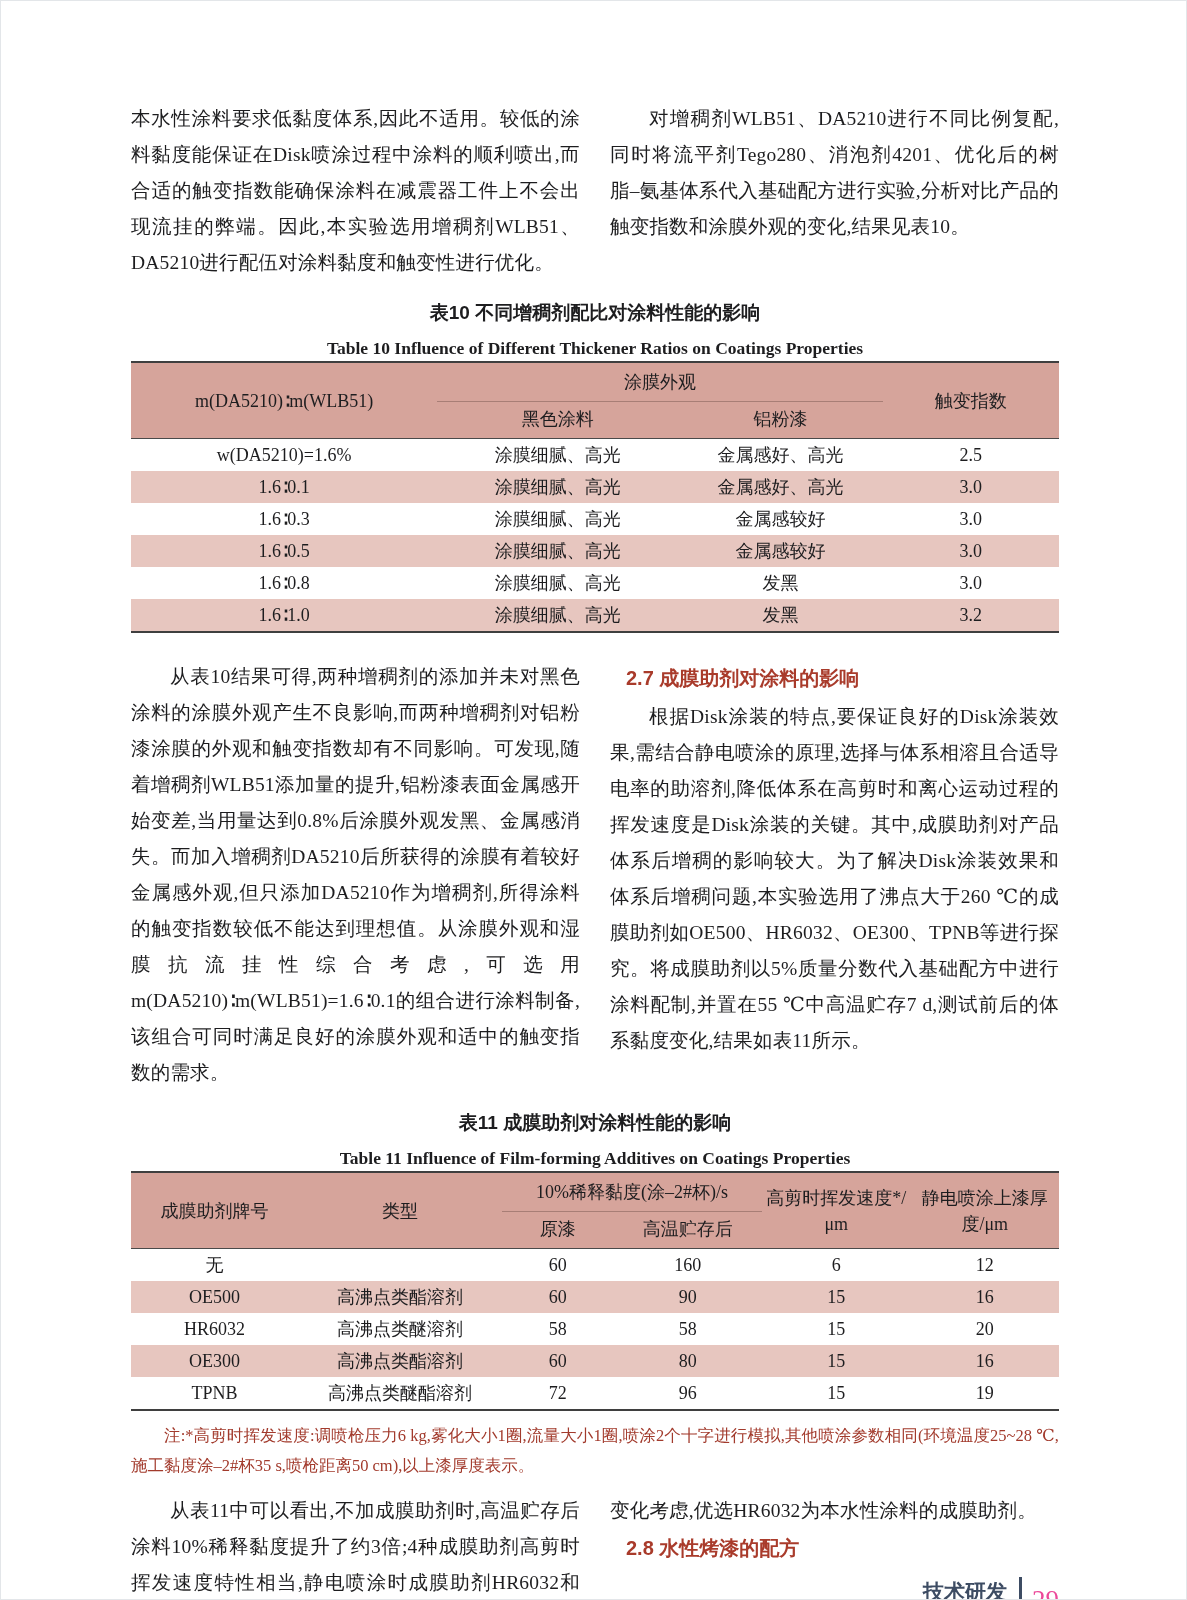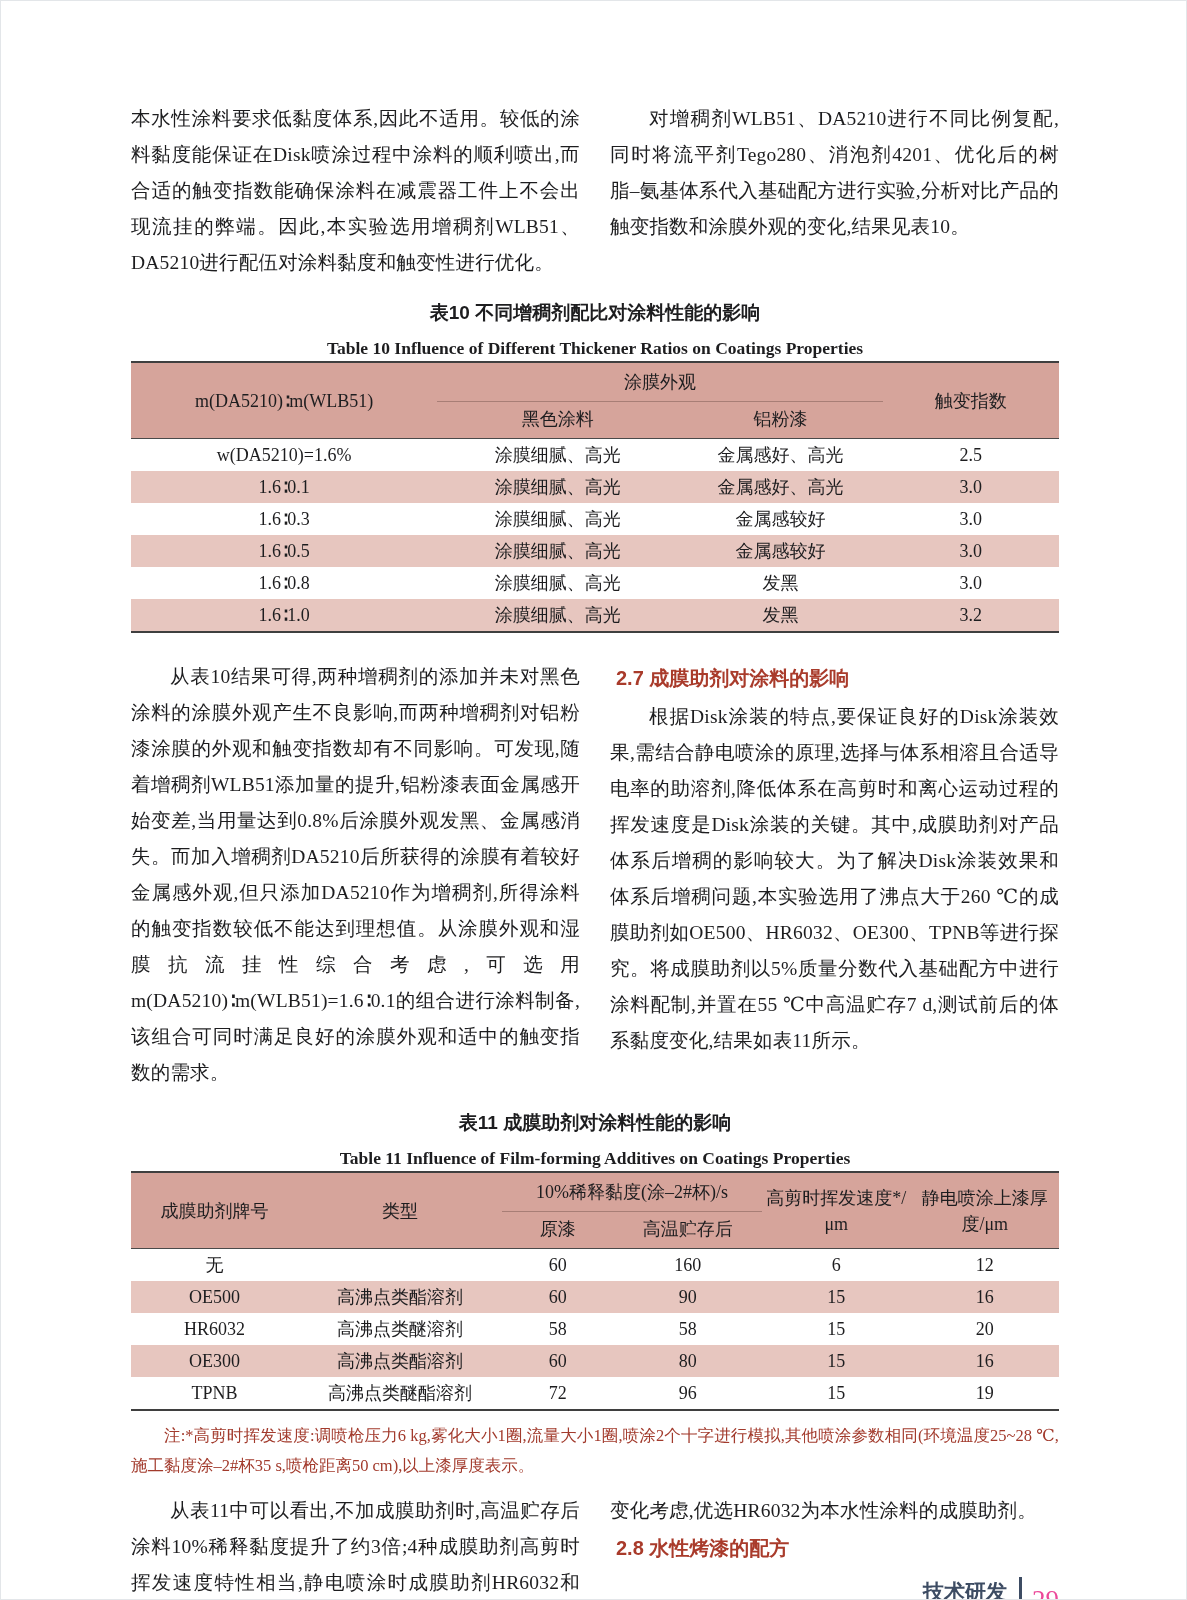--- a/index.html
+++ b/index.html
@@ -32,21 +32,21 @@
     line-height:36px;
     text-align:justify;
     letter-spacing:0.2px;
   }
   p.indent{text-indent:2em;}
   .mt22{margin-top:22px;}
   .mt26{margin-top:26px;}
   .mt12{margin-top:12px;}
   
   .sec-heading{
-    margin:2px 0 4px 6px;
+    margin:2px 0 4px 16px;
     font-size:20px;
     font-weight:bold;
     color:#a93b2b;
     font-family:"Liberation Sans","DejaVu Sans",sans-serif;
     line-height:34px;
   }
   
   .table-block{margin-top:18px;}
   .tbl-title-cn{
     text-align:center;

